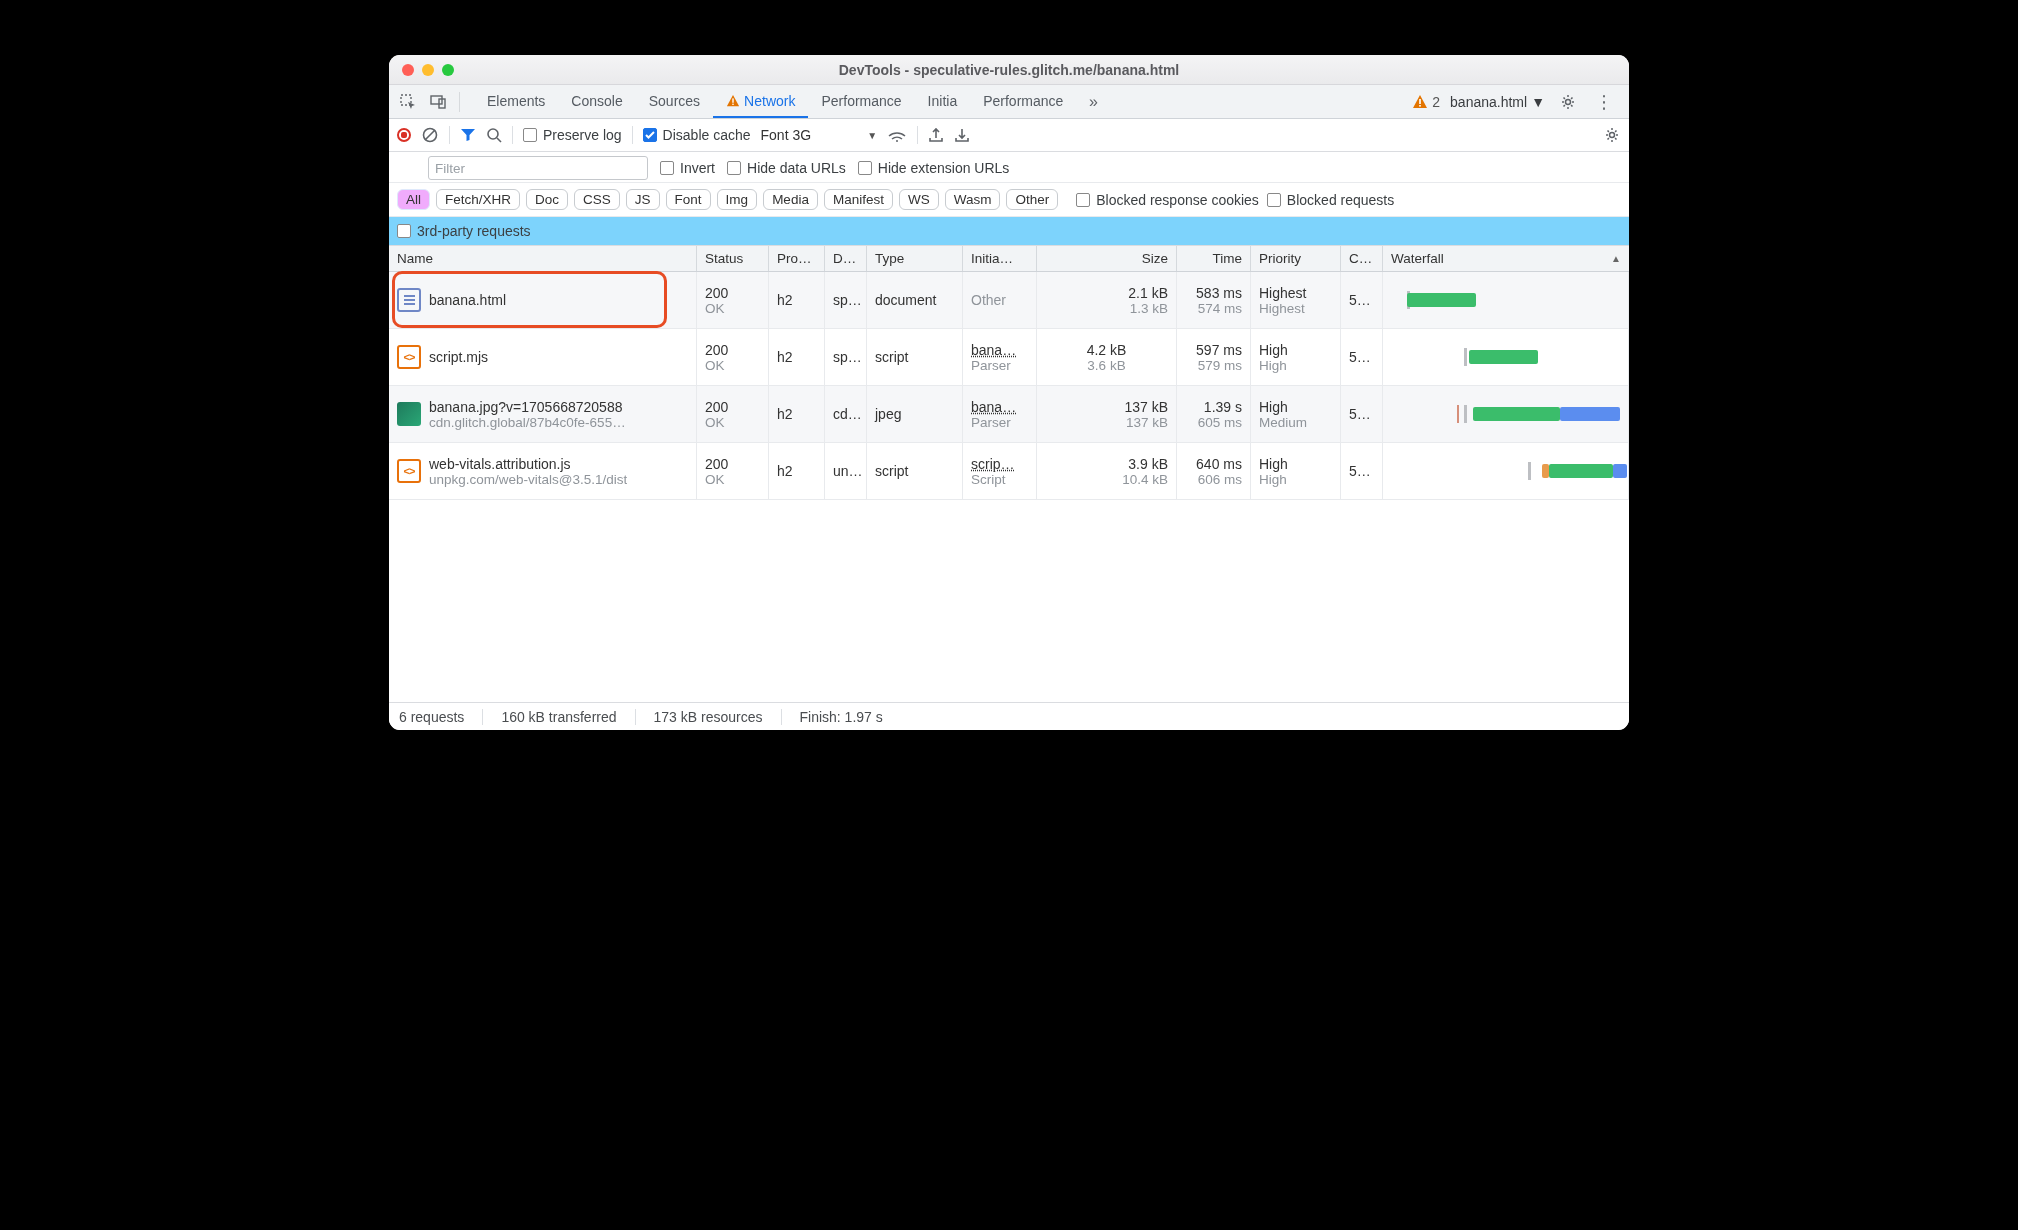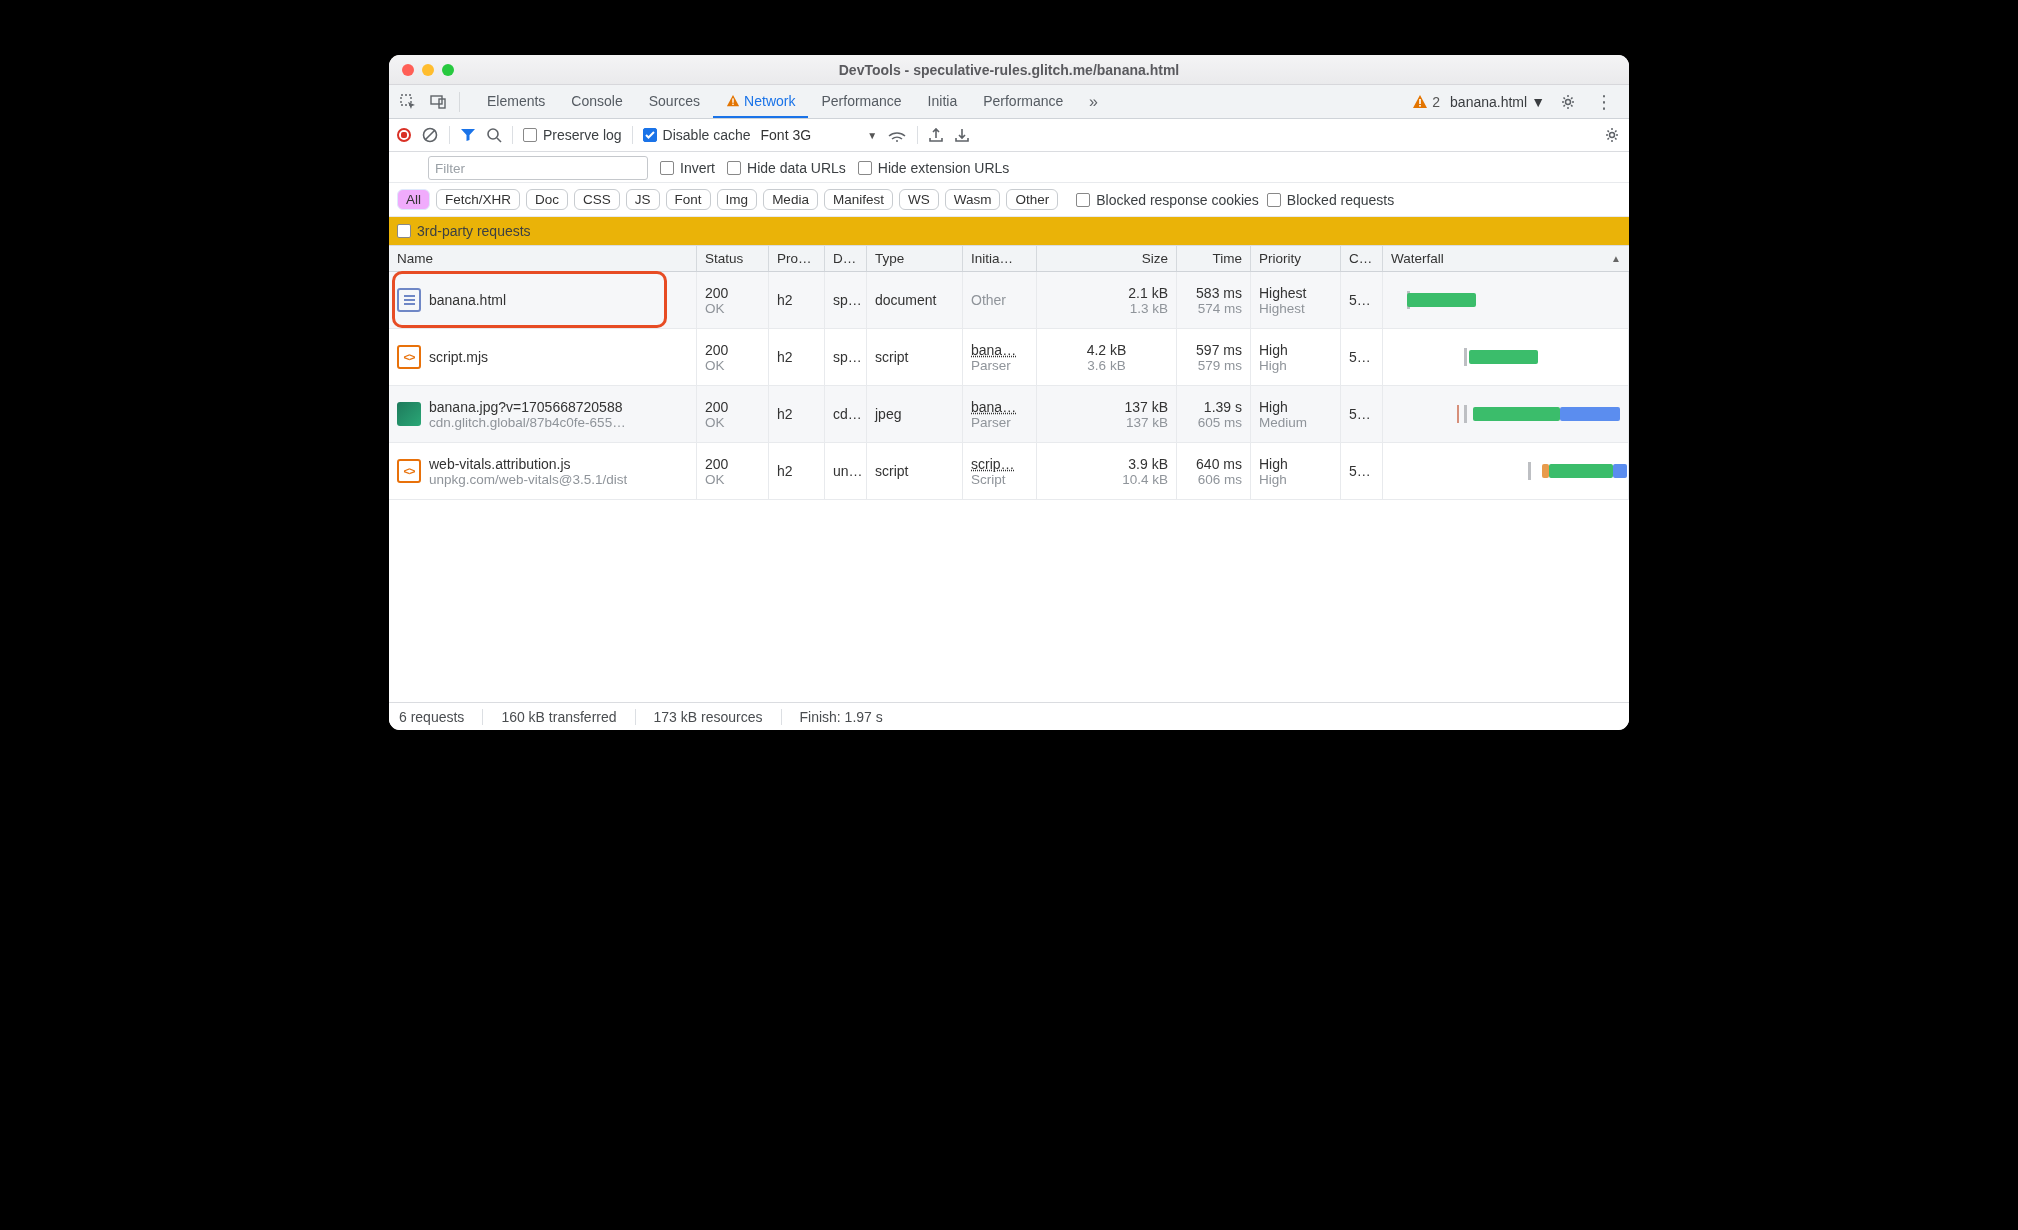--- a/index.html
+++ b/index.html
@@ -28,21 +28,21 @@
   .chklbl { display:flex; align-items:center; gap:6px; font-size:14px; color:#3c4043; }
   .chkbox { width:14px; height:14px; border:1.5px solid #888; border-radius:2px; display:inline-flex; align-items:center; justify-content:center; background:#fff; }
   .chkbox.checked { background:#1a73e8; border-color:#1a73e8; color:#fff; }
   .throttle { display:flex; align-items:center; gap:6px; color:#333; }
   .filterbar { background:#fff; border-bottom:1px solid #e8eaed; padding:4px 8px 2px; display:flex; align-items:center; flex-wrap:wrap; gap:12px; row-gap:6px; }
   .filterinput { width:220px; height:24px; border:1px solid #c5c8cc; border-radius:3px; padding:0 6px; font-size:13.5px; color:#333;margin-left:31px; }
   .filterinput::placeholder{color:#9aa0a6}
   .typesrow { background:#fff; border-bottom:1px solid #e8eaed; padding:6px 8px; display:flex; align-items:center; flex-wrap:wrap; gap:8px; }
   .pill { border:1px solid #c8ccd0; border-radius:6px; padding:2px 8px; font-size:13.5px; color:#333; background:#fff; cursor:pointer; }
   .pill.sel { background:#f0abfc; border-color:#dfe9fb; }
-  .extras { background:#eab308; border-bottom:1px solid #dadce0; padding:6px 8px; display:flex; align-items:center; gap:10px; }
+  .extras { background:#7dd3fc; border-bottom:1px solid #dadce0; padding:6px 8px; display:flex; align-items:center; gap:10px; }
   .grid-head { display:flex; background:#f1f3f5ee; border-bottom:1px solid #cfd3d8; height:26px; align-items:stretch; font-size:13.5px; color:#333; }
   .col { border-right:1px solid #d5d9dd; padding:0 8px; display:flex; align-items:center; overflow:hidden; white-space:nowrap; text-overflow:ellipsis; }
   .col:last-child{border-right:none}
   .c-name{flex:0 0 308px}
   .c-status{flex:0 0 72px}
   .c-proto{flex:0 0 56px}
   .c-dom{flex:0 0 42px}
   .c-type{flex:0 0 96px}
   .c-init{flex:0 0 74px}
   .c-size{flex:0 0 140px; justify-content:flex-end; text-align:right;}

